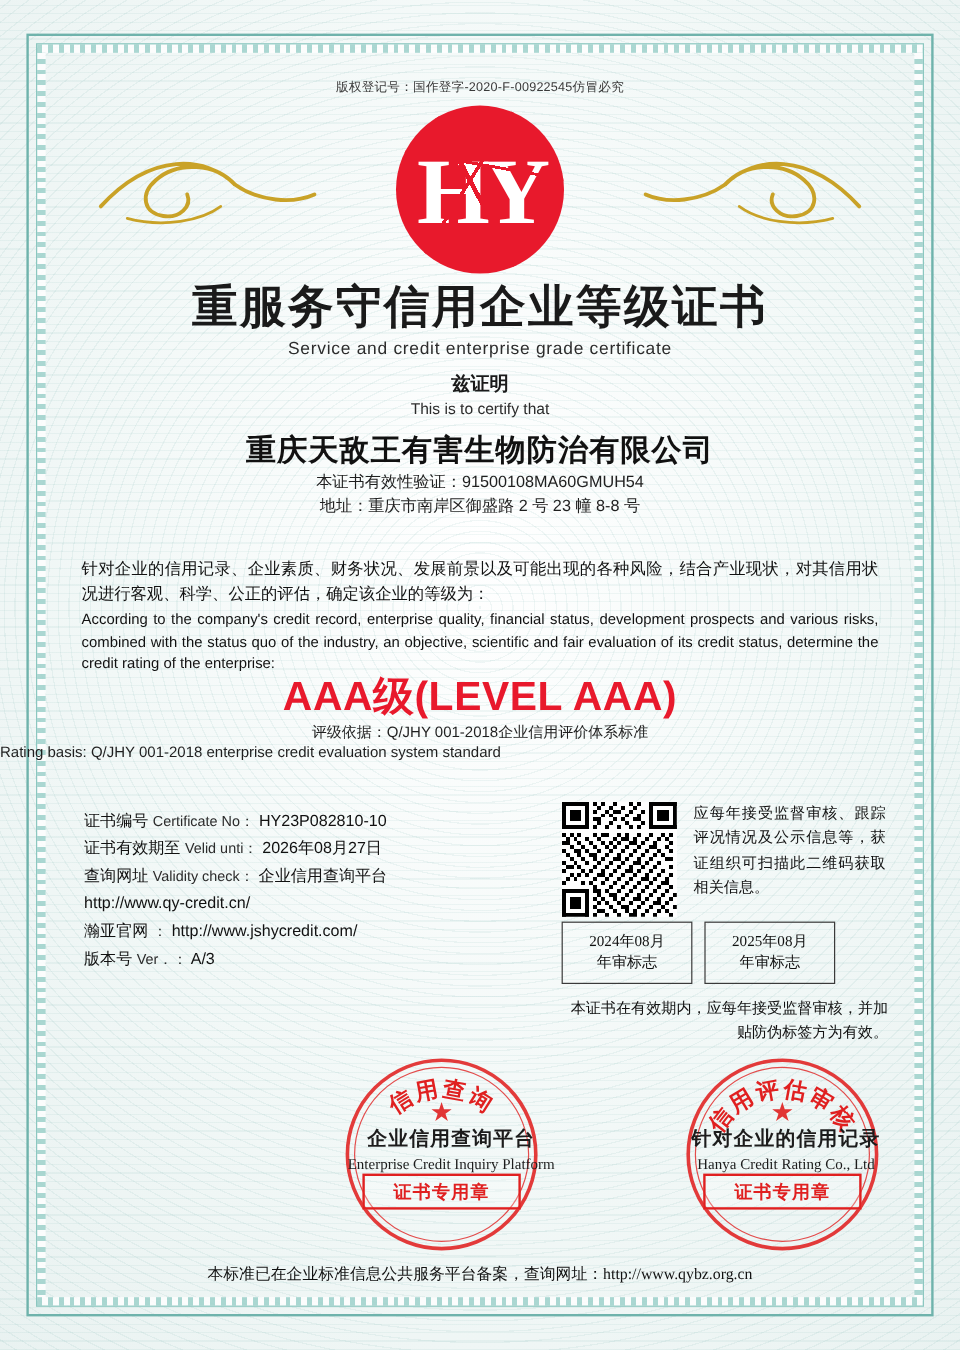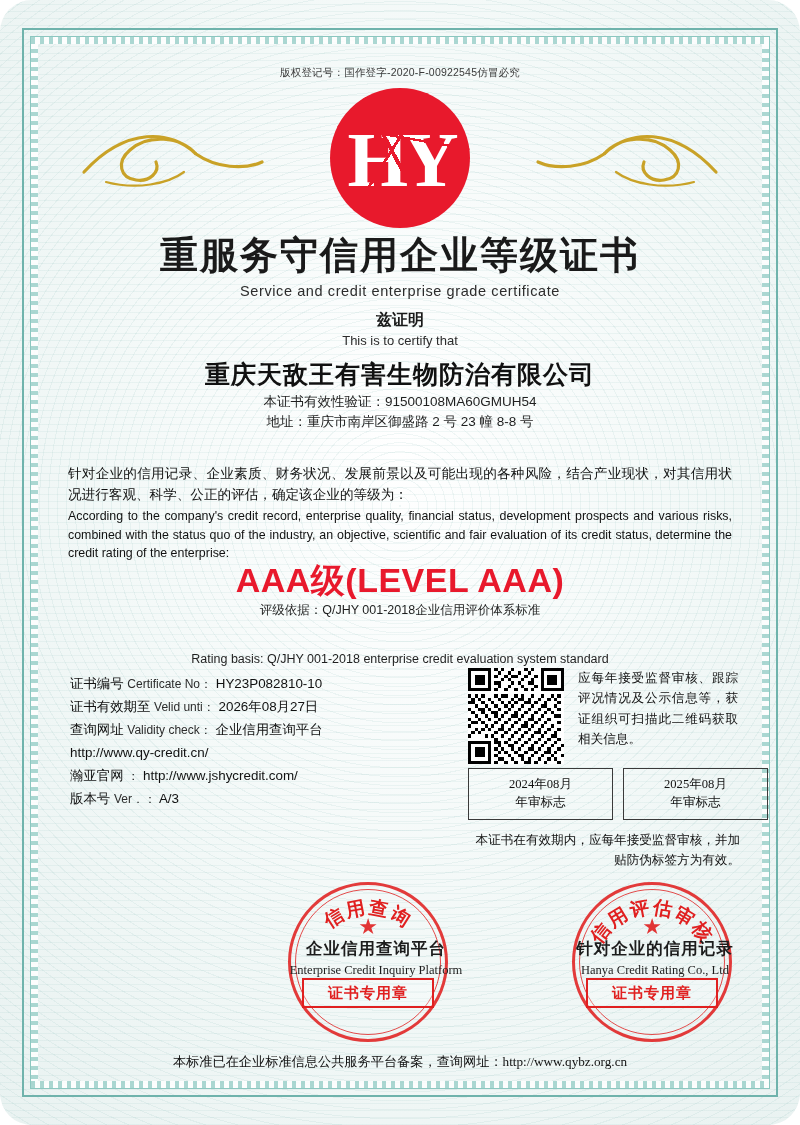--- a/index.html
+++ b/index.html
@@ -10,21 +10,20 @@
     overflow:hidden;
   }
   .certificate{
     position:relative;
     width:800px;height:1125px;
     background:
       repeating-linear-gradient(0deg, rgba(120,180,175,0.10) 0px, rgba(120,180,175,0.10) 1px, rgba(255,255,255,0) 1px, rgba(255,255,255,0) 7px),
       radial-gradient(ellipse at 50% 40%, #ffffff 0%, #f2f8f7 55%, #e9f2f1 100%);
     box-sizing:border-box;
     overflow:hidden;
-    border-radius:32px;
   }
   
   .wave-bg{
     position:absolute;inset:0;
     background:
       repeating-radial-gradient(circle at 50% 45%, rgba(90,160,155,0.16) 0px, rgba(90,160,155,0.16) 1px, rgba(0,0,0,0) 1px, rgba(0,0,0,0) 9px);
     opacity:.55;
     pointer-events:none;
   }
   .border-outer{
@@ -141,21 +140,21 @@
     font-family:"Liberation Sans", sans-serif;
     font-weight:bold;font-size:34px;color:#e8192c;
     letter-spacing:.5px;
   }
   .basis-cn{
     position:absolute;top:602px;left:0;width:100%;
     text-align:center;font-size:12.5px;color:#1f1f1f;
   }
   .basis-en{
     position:absolute;top:620px;left:0;width:100%;
-    text-align:center;font-size:12.5px;color:#1f1f1f;margin-top:32px;
+    text-align:left;font-size:12.5px;color:#1f1f1f;
   }
 
   
   .details{
     position:absolute;top:672px;left:70px;width:390px;
     font-size:13.4px;color:#111;line-height:1.72;
   }
   .details .lbl-cn{font-family:"Liberation Serif", serif;}
   .details .lbl-en{font-size:12px;color:#2b2b2b;}
   .details .val{color:#111;}
@@ -169,21 +168,21 @@
   }
   .qr svg{display:block;}
   .qr-note{
     position:absolute;top:668px;left:578px;width:160px;
     font-size:12.6px;color:#111;line-height:1.62;
     text-align:justify;
     font-family:"Liberation Serif", serif;
   }
   .year-boxes{
     position:absolute;top:768px;left:468px;
-    width:300px;height:52px;
+    width:228px;height:52px;
     display:flex;gap:10px;
   }
   .year-box{
     flex:1;
     border:1px solid #3a3a3a;
     display:flex;flex-direction:column;align-items:center;justify-content:center;
     font-size:12.6px;color:#111;line-height:1.4;
     font-family:"Liberation Serif", serif;
   }
   .valid-note{

